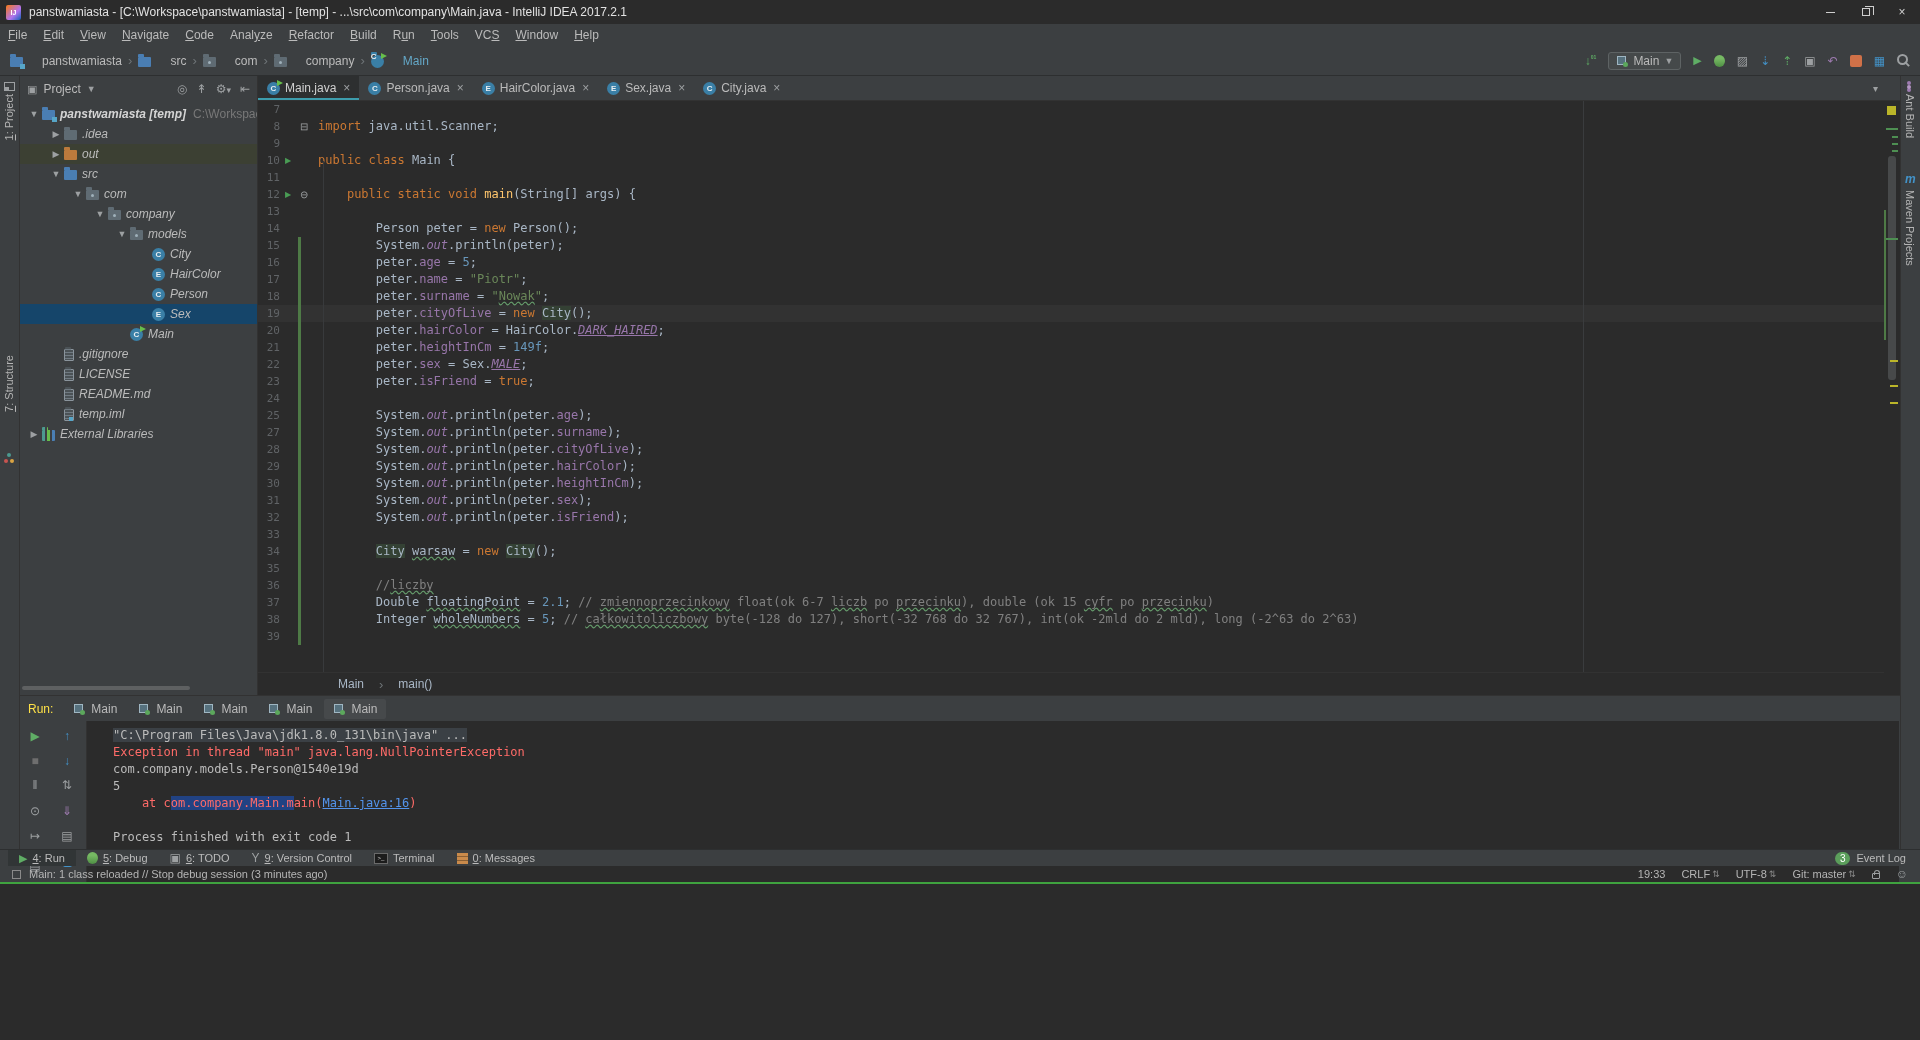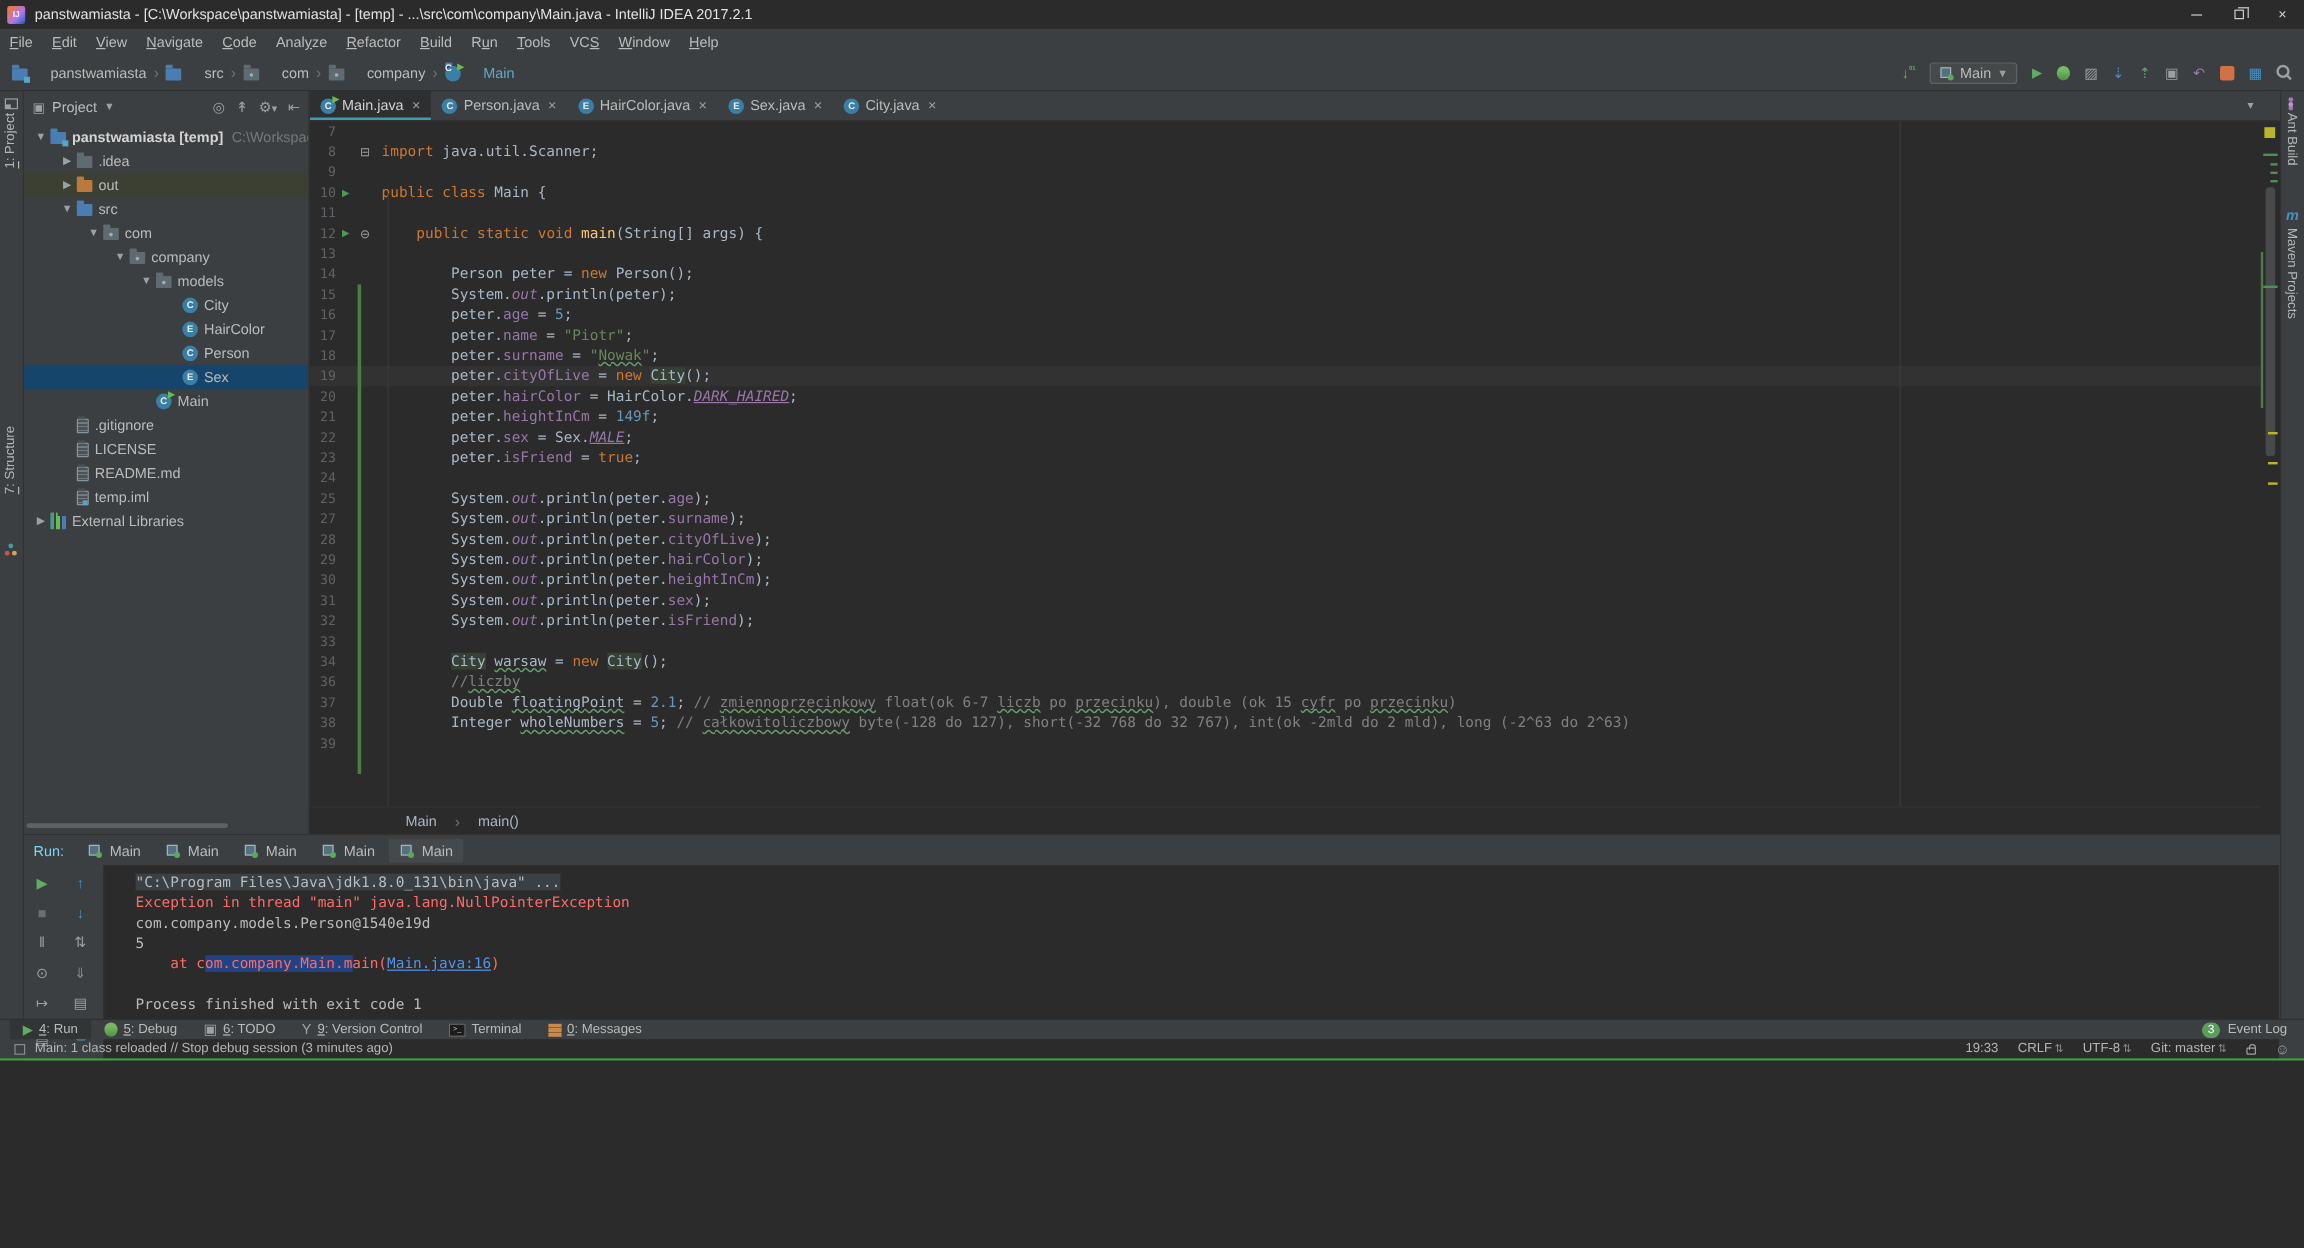--- a/index.html
+++ b/index.html
@@ -42,21 +42,21 @@
 
   
   .project{position:absolute;left:20px;top:76px;width:238px;height:619px;background:#3c3f41;border-right:1px solid #323232;overflow:hidden;}
   .proj-head{height:26px;display:flex;align-items:center;gap:6px;padding:0 7px;}
   .proj-head .sp{margin-left:auto;display:flex;gap:9px;align-items:center;color:#9da0a2;}
   .tree{position:absolute;top:28px;left:0;right:0;}
   .tree-row{height:20px;display:flex;align-items:center;white-space:nowrap;overflow:hidden;}
   .tree-row.sel{background:#15456a;}
   .tree-row.hl{background:#3c4033;}
   .tr-arrow{width:16px;text-align:center;color:#9da0a2;font-size:9px;flex:none;}
-  .tr-label{margin-left:5px;}
+  .tr-label{margin-left:5px;font-style:italic;}
   .tr-label.bold{font-weight:bold;color:#d4d4d4;}
   .tr-suffix{margin-left:7px;color:#787878;}
   .proj-hscroll{position:absolute;left:2px;top:610px;width:168px;height:4px;background:#5e6061;border-radius:2px;}
 
   
   .editor{position:absolute;left:258px;top:76px;right:36px;height:619px;background:#2b2b2b;padding-left:35px;}
   .tabs{position:absolute;top:0;left:0;right:-16px;height:25px;background:#3c3f41;display:flex;border-bottom:1px solid #323232;}
   .tab{display:flex;align-items:center;gap:5px;padding:0 9px;color:#bbbbbb;}
   .tab.active{background:#2d2f30;box-shadow:inset 0 -2px 0 #3d9dad;color:#d0d0d0;}
   .tab-close{color:#9da0a2;font-size:12px;margin-left:2px;}
@@ -85,21 +85,21 @@
   .es-sq{position:absolute;left:3px;top:5px;width:9px;height:9px;background:#bbb529;}
   .es-g{position:absolute;left:2px;width:12px;height:2px;background:#4e8f52;}
   .es-gd{position:absolute;left:8px;width:6px;height:2px;background:#4e8f52;}
   .es-thumb{position:absolute;left:4px;top:55px;width:8px;height:224px;background:#47494a;border-radius:3px;}
   .es-gv{position:absolute;left:0px;top:109px;width:2px;height:130px;background:#4e7a46;}
   .es-y{position:absolute;left:6px;width:8px;height:2px;background:#bbb529;}
 
   
   .runpanel{position:absolute;left:20px;top:695px;right:20px;height:310px;background:#3c3f41;border-top:1px solid #323232;}
   .run-head{height:25px;display:flex;align-items:center;gap:3px;padding-left:8px;}
-  .run-title{margin-right:8px;color:#7dd3fc;}
+  .run-title{margin-right:8px;color:#fde047;}
   .run-tab{display:flex;align-items:center;gap:6px;padding:3px 9px;border-radius:2px;}
   .run-tab.active{background:#46494b;}
   .console{position:absolute;left:66px;top:25px;right:1px;bottom:0;background:#2b2b2b;border-left:1px solid #323232;padding:7px 0 0 26px;}
   .con-row{height:17px;}
   .ck-pln{color:#bbbbbb;}.ck-err{color:#ff6b68;}
   .ck-gsel{color:#bbbbbb;background:#3b4045;}
   .ck-errsel{color:#ff6b68;background:#214283;}
   .ck-lnk{color:#5394ec;text-decoration:underline;}
   .rp-ic{position:absolute;width:18px;text-align:center;font-size:12px;color:#9da0a2;}
 
@@ -560,20 +560,26 @@
             <span class="mark2"></span>
             <pre class="lt"></pre>
           </div>
           <div class="code-row">
             <span class="ln">34</span>
             <span class="mark1"></span>
             <span class="mark2"></span>
             <pre class="lt"><span class="tk-pln">        </span><span class="tk-pln tk-hlid">City</span><span class="tk-pln"> </span><span class="tk-pln tk-wavy">warsaw</span><span class="tk-pln"> = </span><span class="tk-kw">new</span><span class="tk-pln"> </span><span class="tk-pln tk-hlid">City</span><span class="tk-pln">();</span></pre>
           </div>
           <div class="code-row">
+            <span class="ln">35</span>
+            <span class="mark1"></span>
+            <span class="mark2"></span>
+            <pre class="lt"></pre>
+          </div>
+          <div class="code-row">
             <span class="ln">36</span>
             <span class="mark1"></span>
             <span class="mark2"></span>
             <pre class="lt"><span class="tk-cmt">        //</span><span class="tk-cmt tk-wavy">liczby</span></pre>
           </div>
           <div class="code-row">
             <span class="ln">37</span>
             <span class="mark1"></span>
             <span class="mark2"></span>
             <pre class="lt"><span class="tk-pln">        Double </span><span class="tk-pln tk-wavy">floatingPoint</span><span class="tk-pln"> = </span><span class="tk-num">2.1</span><span class="tk-pln">; </span><span class="tk-cmt">// </span><span class="tk-cmt tk-wavy">zmiennoprzecinkowy</span><span class="tk-cmt"> float(ok 6-7 </span><span class="tk-cmt tk-wavy">liczb</span><span class="tk-cmt"> po </span><span class="tk-cmt tk-wavy">przecinku</span><span class="tk-cmt">), double (ok 15 </span><span class="tk-cmt tk-wavy">cyfr</span><span class="tk-cmt"> po </span><span class="tk-cmt tk-wavy">przecinku</span><span class="tk-cmt">)</span></pre>

